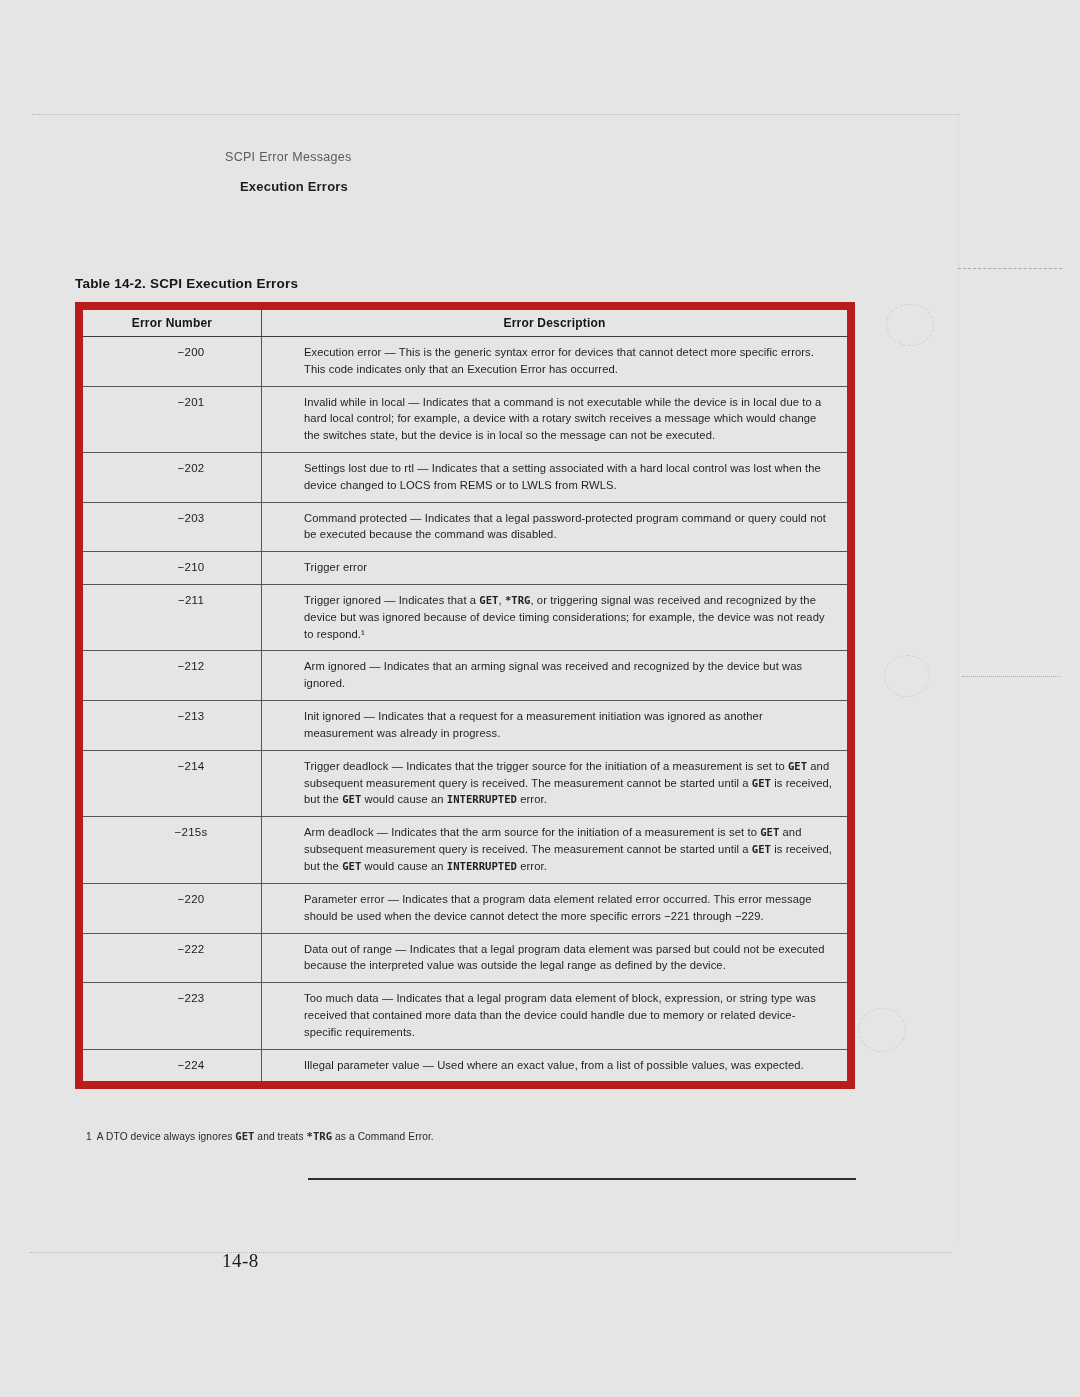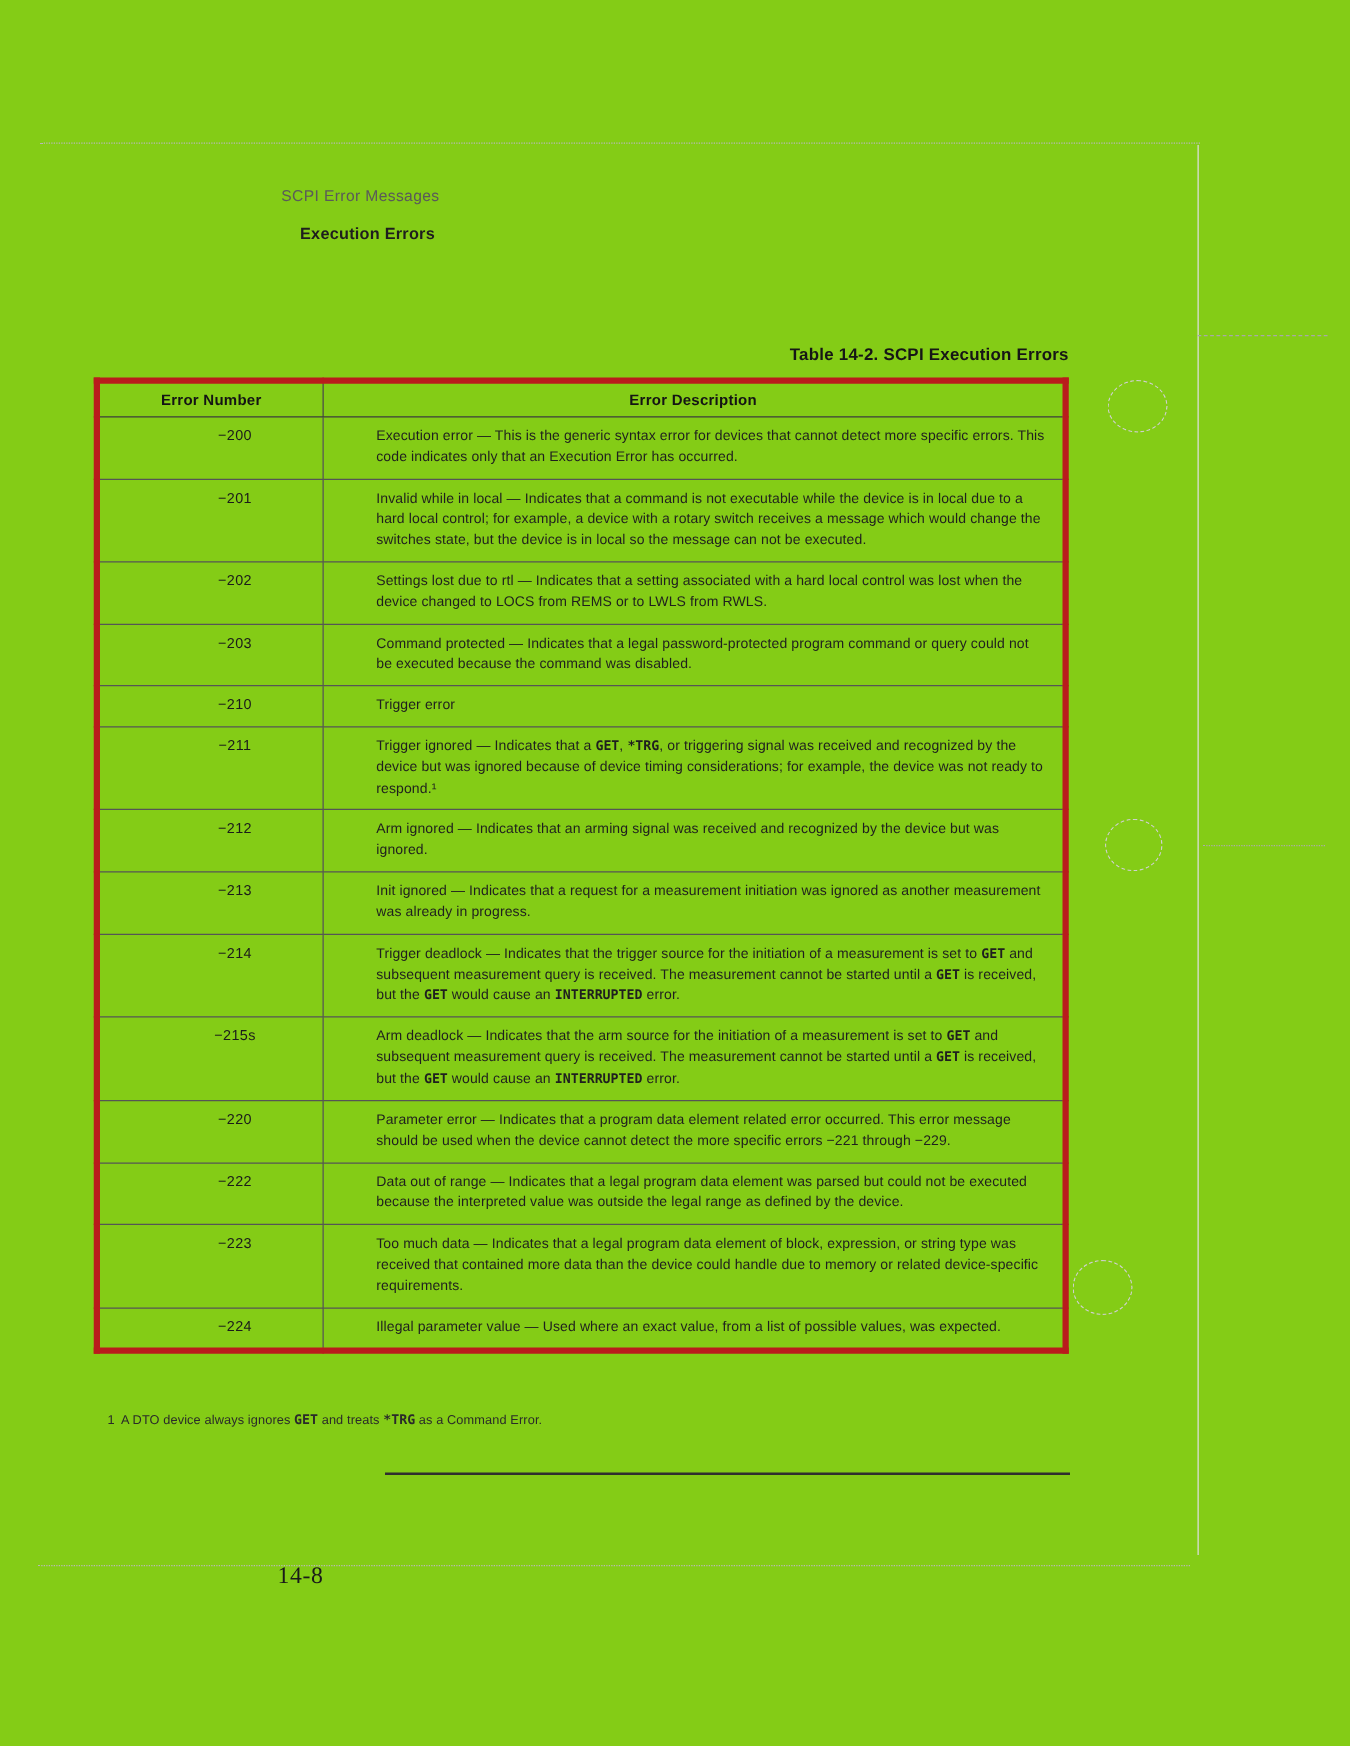--- a/index.html
+++ b/index.html
@@ -2,45 +2,45 @@
 <html><head>
 <meta charset="utf-8">
 <style>
   html,body{margin:0;padding:0;}
   body{
     width:1080px;height:1397px;position:relative;overflow:hidden;
     background:#ffffff;
     font-family:"Liberation Sans",sans-serif;
     color:#222;
   }
-  .page{position:absolute;inset:0;background:#84cc16;}
+  .page{position:absolute;inset:0;background:#e5e5e5;}
 
   
   .dotline{position:absolute;border-top:1px dotted #b8b8b8;height:0;}
   .vline{position:absolute;border-left:1px solid #dddddd;width:0;}
   .shortline{position:absolute;height:0;}
   .ghost-circle{position:absolute;border:1px dashed #cfcfcf;border-radius:50%;}
 
   
   .doc-header{position:absolute;left:225px;top:150px;}
   .kicker{font-size:12.5px;color:#5a5a5a;letter-spacing:.3px;margin:0 0 6px 0;}
   .subhead{font-size:13px;font-weight:bold;color:#1e1e1e;letter-spacing:.2px;margin:15px;}
 
   
   .table-title{
     position:absolute;left:75px;top:276px;width:780px;
-    text-align:right;font-size:13.5px;font-weight:bold;color:#161616;
+    text-align:left;font-size:13.5px;font-weight:bold;color:#161616;
     letter-spacing:.2px;
   }
 
   
   .tbl-wrap{position:absolute;left:75px;top:302px;width:780px;}
   table.errors{
     width:100%;border-collapse:collapse;
-    border:5px solid #b91c1c;
+    border:8px solid #b91c1c;
     background:transparent;
   }
   table.errors th{
     border:1px solid #4a4a4a;border-bottom:1.5px solid #3c3c3c;
     font-size:12px;font-weight:bold;color:#141414;
     padding:6px 4px;text-align:center;letter-spacing:.2px;
   }
   table.errors td{
     border:1px solid #555;
     vertical-align:top;

